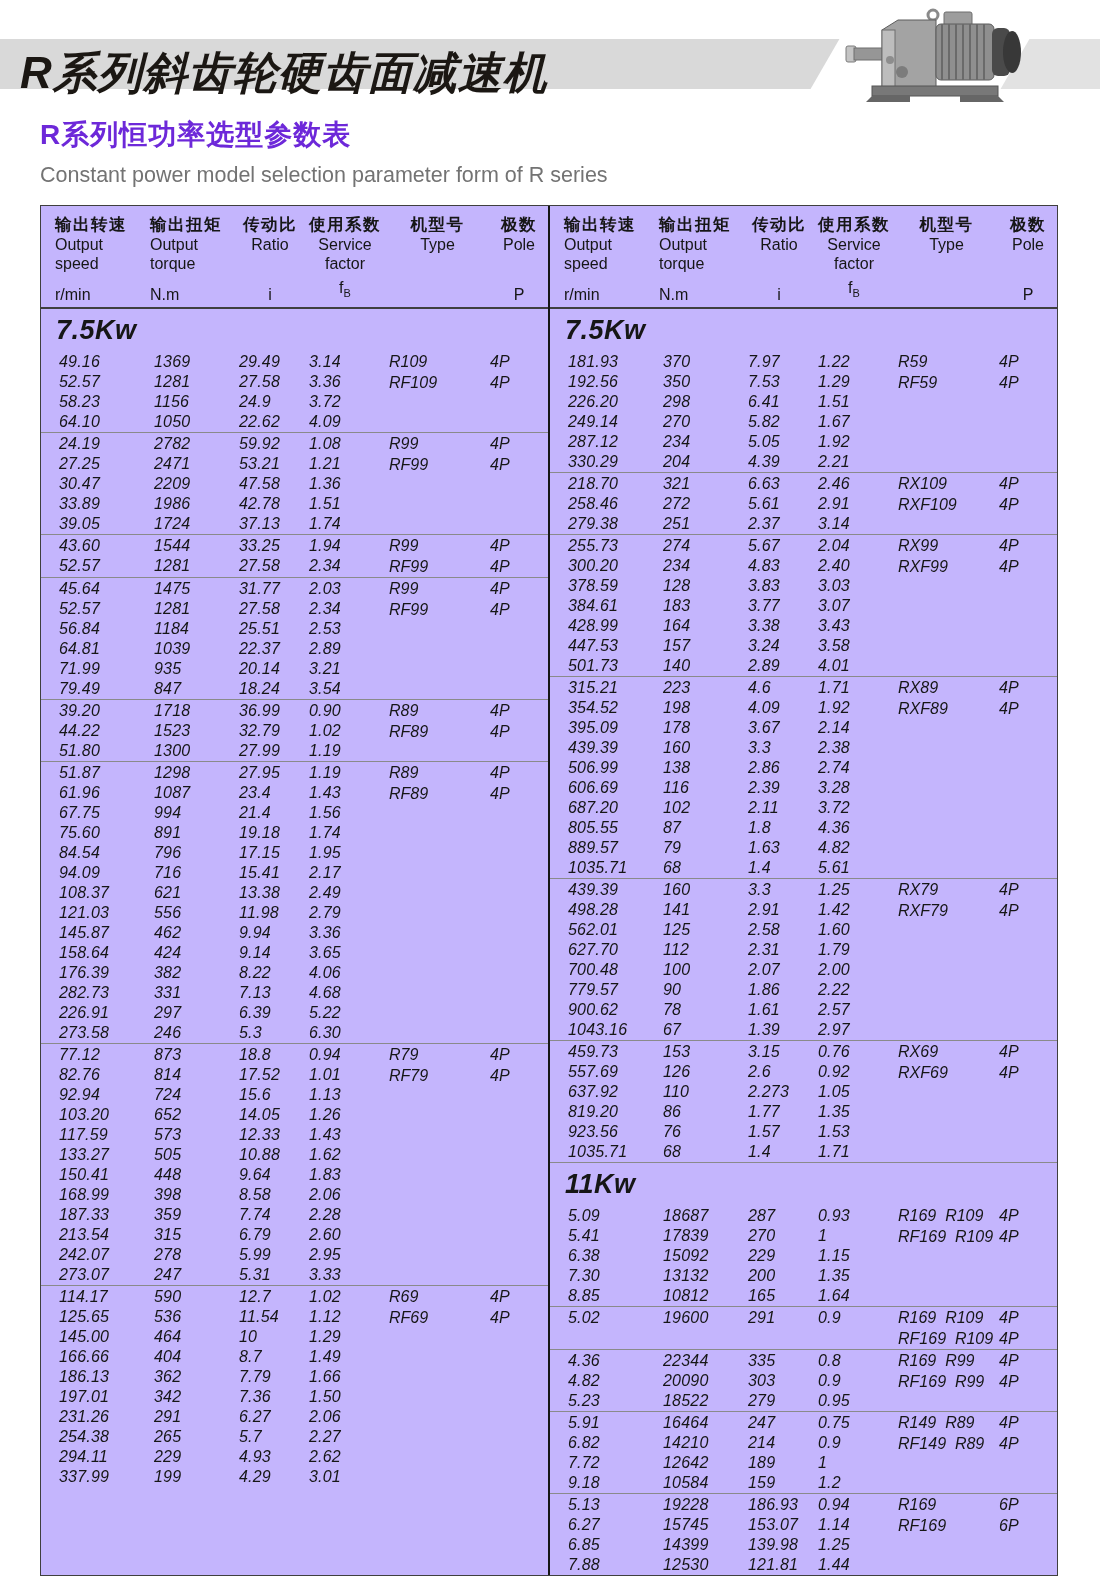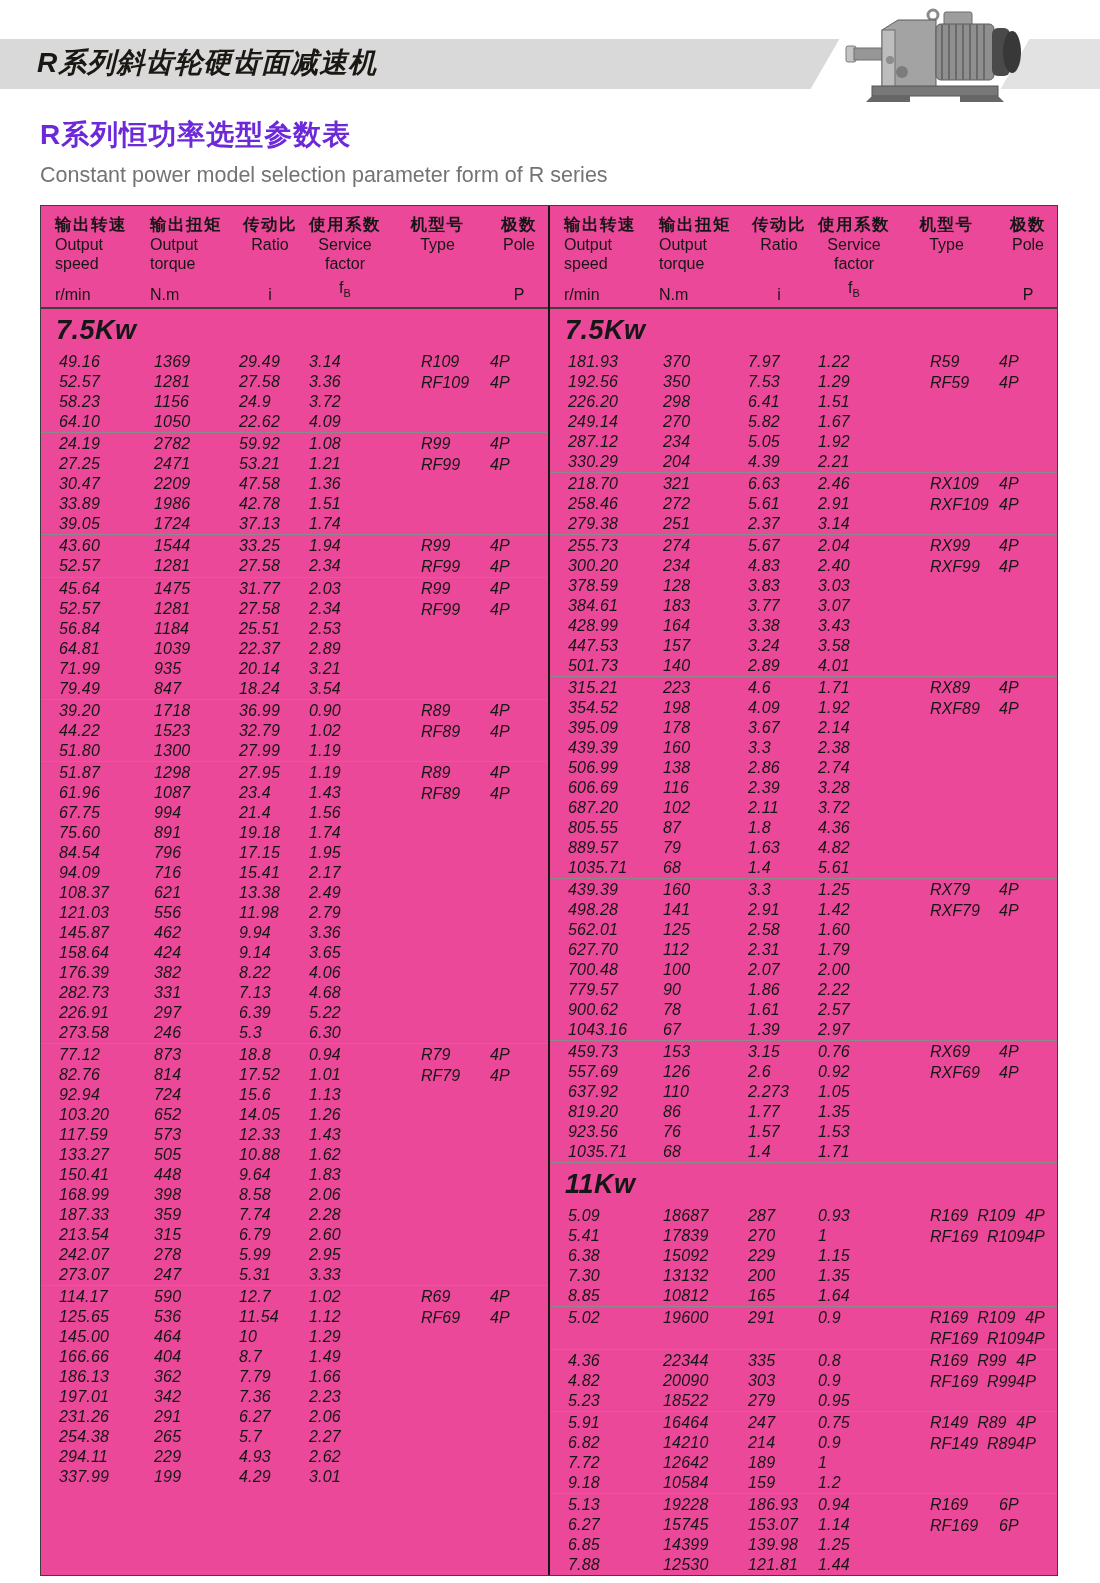--- a/index.html
+++ b/index.html
@@ -6,32 +6,32 @@
   body{width:1100px;height:1583px;overflow:hidden;
        font-family:"Liberation Sans","DejaVu Sans",sans-serif;color:#161616;}
   .page{position:relative;width:1100px;height:1583px;background:#fff;}
 
   
   .banner{position:absolute;left:0;top:0;width:1100px;height:112px;}
   .band-main{position:absolute;left:-45px;top:39px;width:870px;height:50px;
              background:#d9d9d9;transform:skewX(-30deg);}
   .band-right{position:absolute;left:1015px;top:39px;width:300px;height:50px;
               background:#e2e2e2;transform:skewX(-30deg);}
-  .banner-title{position:absolute;left:37px;top:44px;font-size:28px;font-weight:bold;
+  .banner-title{position:absolute;left:20px;top:44px;font-size:44px;font-weight:bold;
                 font-style:italic;letter-spacing:1px;color:#1b1713;white-space:nowrap;}
   .motor{position:absolute;left:832px;top:0px;width:210px;height:110px;}
 
   
   .titleblock{position:absolute;left:40px;top:116px;}
   .title-cn{font-size:28px;font-weight:bold;letter-spacing:1px;color:#6d28d9;}
   .title-en{font-size:21.5px;margin-top:9px;color:#737373;}
 
   
   .gtable{position:absolute;left:40px;top:205px;width:1018px;display:flex;
-          border:1px solid #3f3f3f;box-sizing:border-box;background:#ec4899;}
+          border:1px solid #3f3f3f;box-sizing:border-box;background:#c4b5fd;}
   .half{flex:1 1 0;min-width:0;display:flex;flex-direction:column;}
   .half.left{border-right:2px solid #161616;}
 
   .header-row{height:103px;box-sizing:border-box;border-bottom:2px solid #3f3f3f;
               display:flex;padding-top:9px;}
   .h-data{display:grid;grid-template-columns:95px 85px 70px 80px;padding-left:14px;}
   .hcell{display:flex;flex-direction:column;height:100%;box-sizing:border-box;
          font-size:16px;line-height:19.5px;padding-bottom:3px;}
   .hcn{font-size:16.5px;font-weight:bold;white-space:nowrap;letter-spacing:1.5px;}
   .hunit{margin-top:auto;}
@@ -43,21 +43,21 @@
   .sections{flex:1 1 auto;font-style:italic;}
   .section + .section{border-top:1px solid #8a8a8a;}
   .power{height:42px;display:flex;align-items:center;padding-left:15px;
          font-size:27px;font-weight:bold;letter-spacing:0.5px;}
   .group{display:flex;align-items:flex-start;}
   .group + .group{border-top:1px solid #8a8a8a;}
   .g-rows{width:348px;padding-top:1px;}
   .data-row{height:20px;display:grid;grid-template-columns:95px 85px 70px 80px;
             align-items:center;padding-left:18px;font-size:16px;letter-spacing:0.2px;}
   .g-models{flex:1 1 0;display:flex;flex-direction:column;justify-content:center;}
-  .model-line{display:flex;align-items:center;height:21px;font-size:16px;margin-left:32px;}
+  .model-line{display:flex;align-items:center;height:21px;font-size:16px;}
   .m-type{flex:1 1 0;white-space:pre;}
   .m-pole{width:58px;}
 </style>
 </head>
 <body>
 
 <div class="page">
 
   <div class="banner">
     <div class="band-main"></div>
@@ -536,21 +536,21 @@
                 <div class="data-row">
                   <span>186.13</span>
                   <span>362</span>
                   <span>7.79</span>
                   <span>1.66</span>
                 </div>
                 <div class="data-row">
                   <span>197.01</span>
                   <span>342</span>
                   <span>7.36</span>
-                  <span>2.23</span>
+                  <span>1.50</span>
                 </div>
                 <div class="data-row">
                   <span>231.26</span>
                   <span>291</span>
                   <span>6.27</span>
                   <span>2.06</span>
                 </div>
                 <div class="data-row">
                   <span>254.38</span>
                   <span>265</span>

